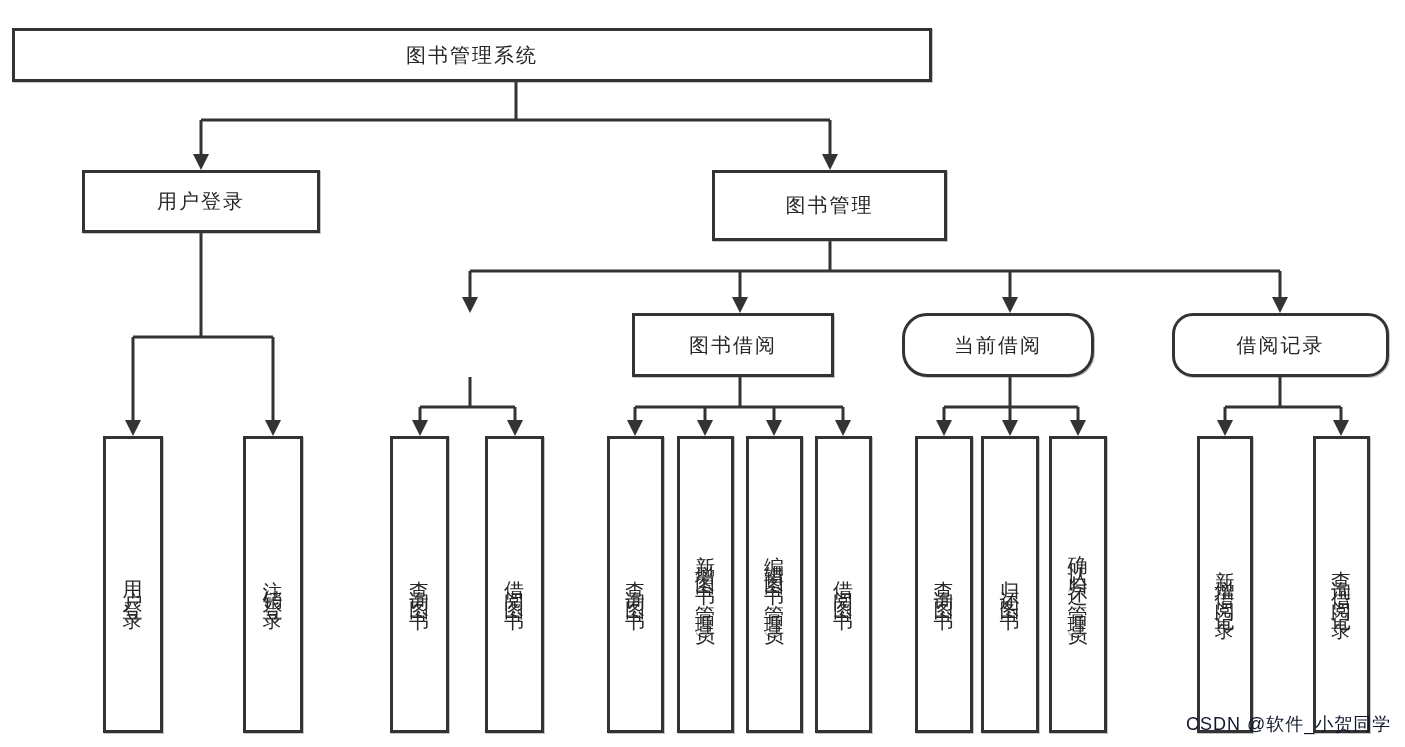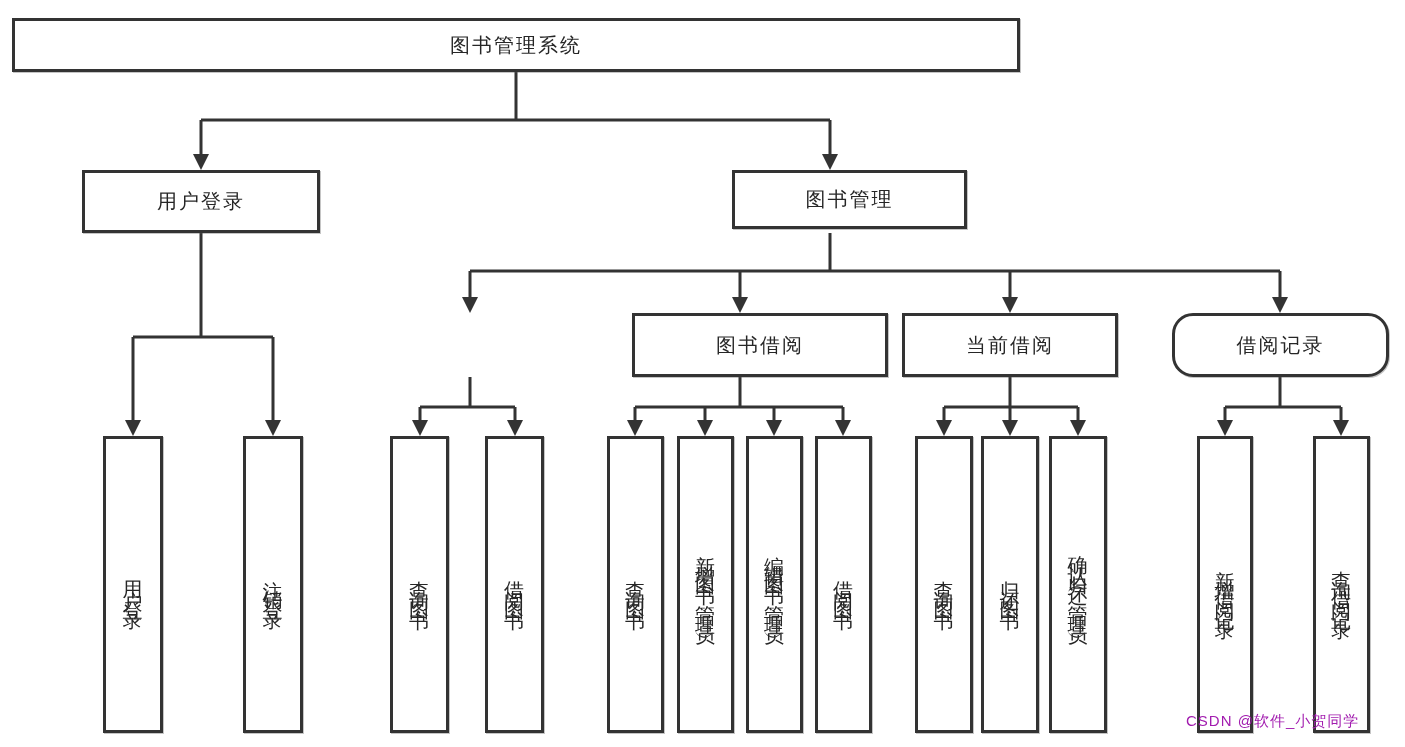--- a/index.html
+++ b/index.html
@@ -31,23 +31,23 @@
     text-orientation: mixed;
     letter-spacing: 10px;
     line-height: 1;
     font-size: 20px;
     color: #262626;
   }
   .watermark {
     position: absolute;
     left: 1186px;
     top: 712px;
-    font-size: 15px;
+    font-size: 18px;
     letter-spacing: 1px;
-    color: #a21caf;
+    color: #0f172a;
     white-space: nowrap;
   }
   svg .wire { stroke: #333333; stroke-width: 3; fill: none; }
   svg .head { fill: #333333; stroke: none; }
 </style>
 </head>
 <body>
 
 <div id="canvas">
 
@@ -83,27 +83,27 @@
     <polygon class="head" points="697,420 713,420 705,436"></polygon>
     <polygon class="head" points="766,420 782,420 774,436"></polygon>
     <polygon class="head" points="835,420 851,420 843,436"></polygon>
     <polygon class="head" points="936,420 952,420 944,436"></polygon>
     <polygon class="head" points="1002,420 1018,420 1010,436"></polygon>
     <polygon class="head" points="1070,420 1086,420 1078,436"></polygon>
     <polygon class="head" points="1217,420 1233,420 1225,436"></polygon>
     <polygon class="head" points="1333,420 1349,420 1341,436"></polygon>
   </svg>
 
-  <div class="box" style="left:12px; top:18px; width:1008px; height:54px;">图书管理系统</div>
+  <div class="box" style="left:12px; top:28px; width:920px; height:54px;">图书管理系统</div>
 
   <div class="box" style="left:82px; top:170px; width:238px; height:63px;">用户登录</div>
-  <div class="box" style="left:732px; top:170px; width:235px; height:59px;">图书管理</div>
+  <div class="box" style="left:712px; top:170px; width:235px; height:71px;">图书管理</div>
 
-  <div class="box" style="left:632px; top:313px; width:256px; height:64px;">图书借阅</div>
-  <div class="box" style="left:902px; top:313px; width:216px; height:64px;">当前借阅</div>
+  <div class="box" style="left:632px; top:313px; width:202px; height:64px;">图书借阅</div>
+  <div class="box" style="left:902px; top:313px; width:192px; height:64px;border-radius:25px;">当前借阅</div>
   <div class="box" style="left:1172px; top:313px; width:217px; height:64px;border-radius:21px;">借阅记录</div>
 
   <div class="box leaf" style="left:103px; top:436px; width:60px; height:297px;">
     <span class="vtext">用户登录</span>
   </div>
   <div class="box leaf" style="left:243px; top:436px; width:60px; height:297px;">
     <span class="vtext">注销登录</span>
   </div>
 
   <div class="box leaf" style="left:390px; top:436px; width:59px; height:297px;">

